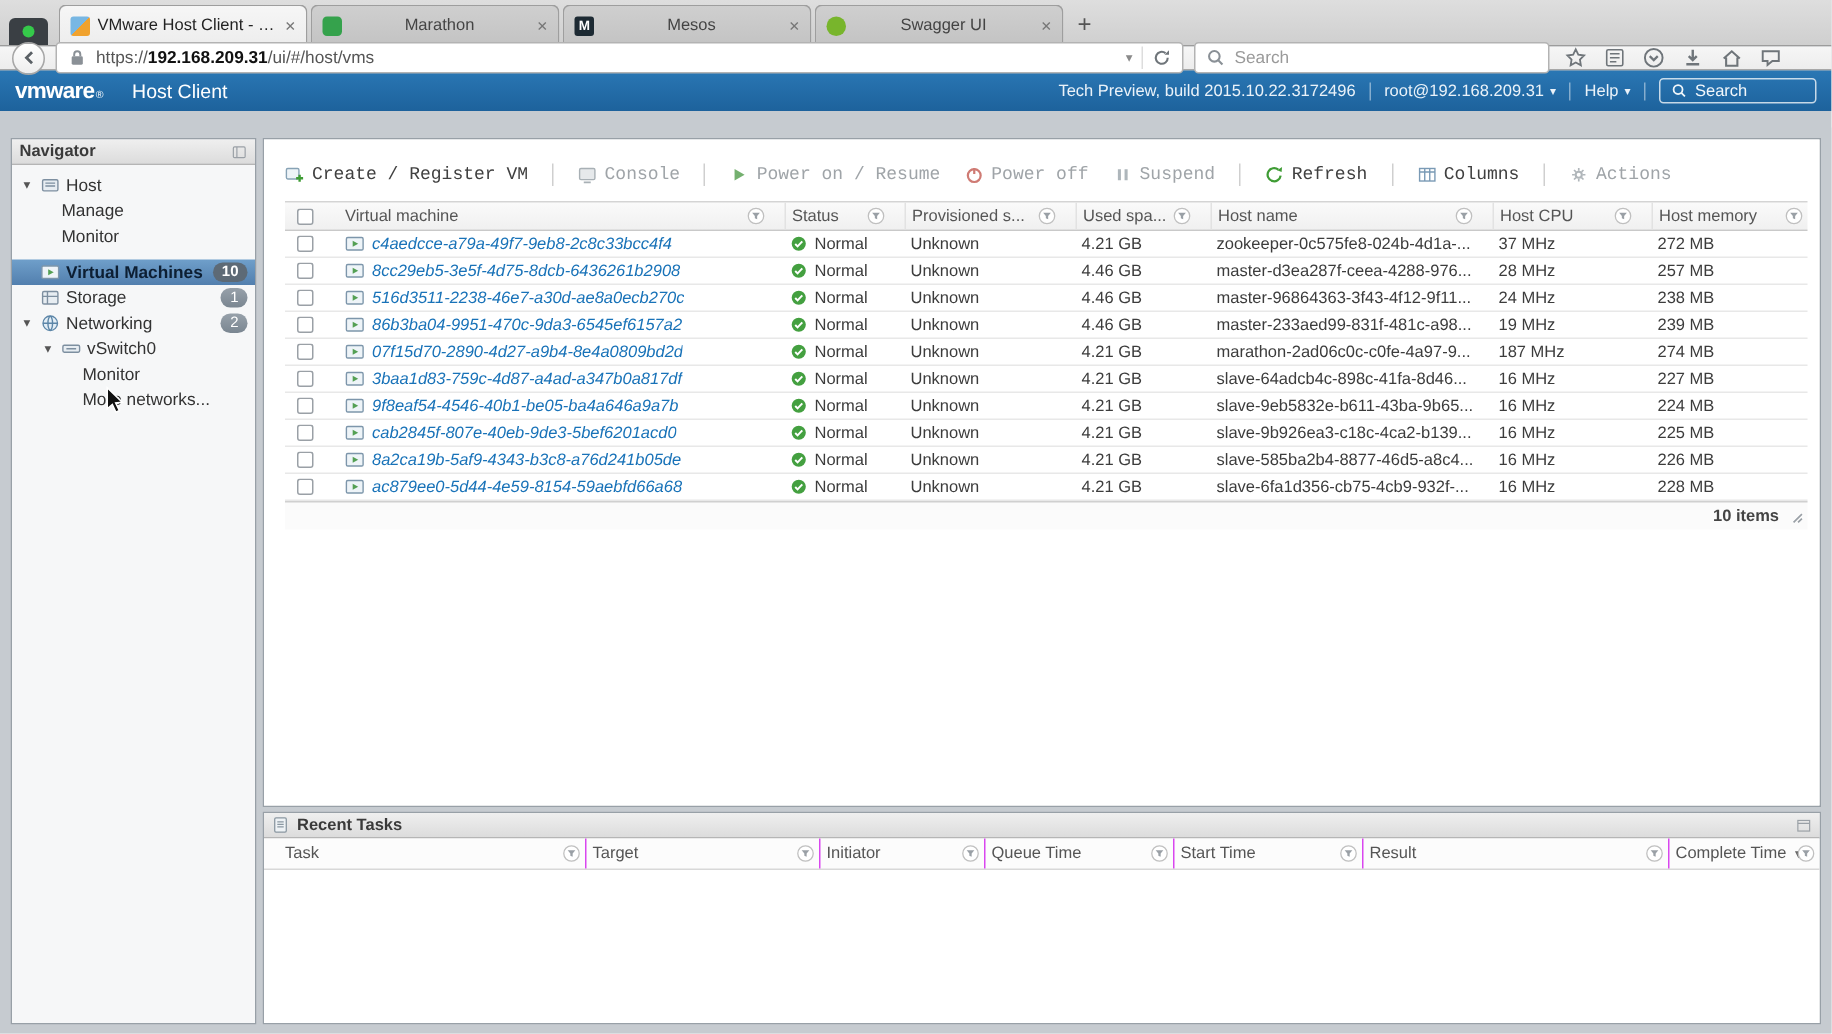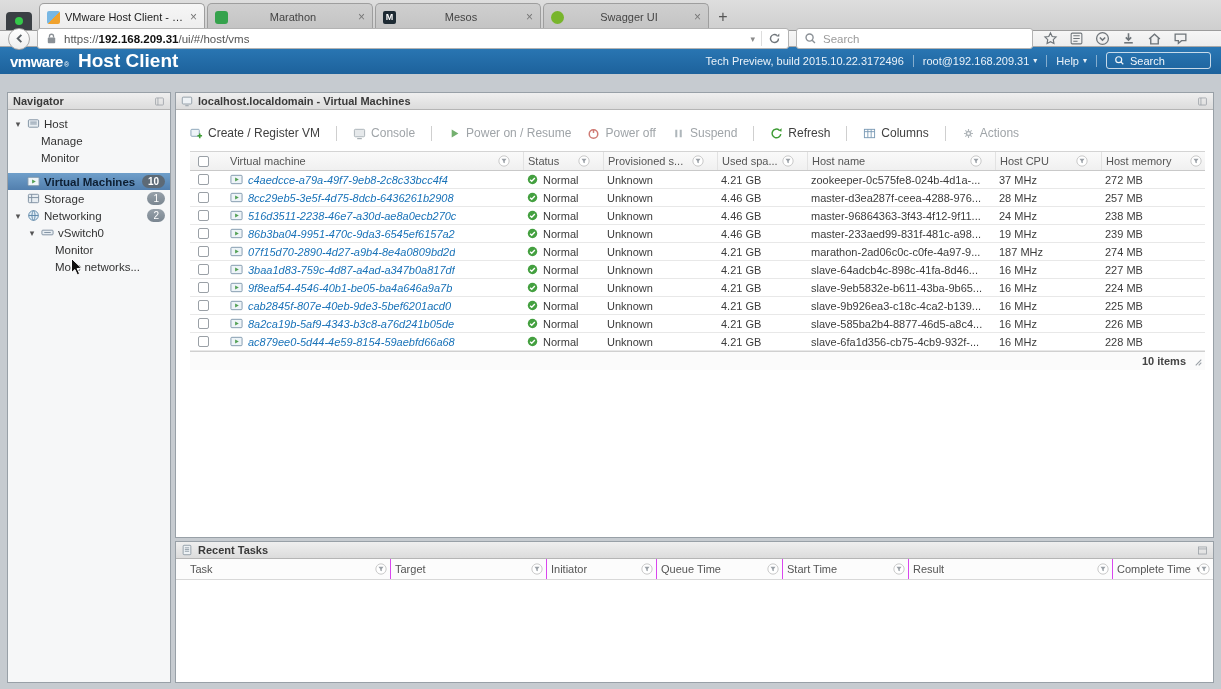--- a/index.html
+++ b/index.html
@@ -33,21 +33,21 @@
   .searchbox { width:237px; height:21px; background:#fff; border:1px solid #b3b3b3; border-radius:3px; display:flex; align-items:center; padding:0 7px; gap:6px; flex:none; }
   .ph { color:#9a9a9a; font-size:11.5px; }
   .navicons { display:flex; align-items:center; gap:11px; margin-left:3px; }
   .icn { display:inline-flex; align-items:center; }
 
   
   .vmwbar { height:27px; background:linear-gradient(#2a77b4,#1d629c); color:#fff; display:flex; align-items:center; padding:0 10px; justify-content:space-between; }
   .logo { display:flex; align-items:baseline; }
   .lg { font-weight:bold; font-size:15px; letter-spacing:-0.5px; }
   .logo sup { font-size:7px; margin:0 1px; }
-  .prod { font-size:19px; font-weight:700; margin-left:8px; }
+  .prod { font-size:13px; font-weight:400; margin-left:18px; }
   .hdr-right { display:flex; align-items:center; gap:9px; font-size:11px; color:#eaf2f9; }
   .vdiv { width:1px; height:12px; background:rgba(255,255,255,.45); }
   .menulike { display:inline-flex; align-items:center; gap:4px; }
   .cdown { font-size:8px; }
   .hsearch { display:flex; align-items:center; gap:5px; border:1px solid rgba(255,255,255,.75); border-radius:3px; height:17px; padding:0 7px; min-width:105px; color:#f2f7fb; }
 
   
   .app { position:absolute; left:0; right:0; top:85px; bottom:0; background:#c6cbd0; }
   .panel { position:absolute; background:#fff; border:1px solid #98a0a7; }
   .navigator { left:7px; top:7px; width:164px; bottom:6px; background:#f6f7f8; }
@@ -63,21 +63,21 @@
   .nrow.gap { margin-top:7px; }
   .arrow { width:10px; font-size:9px; color:#555; text-align:center; flex:none; }
   .nicon { display:inline-flex; flex:none; }
   .nlabel { white-space:nowrap; overflow:hidden; flex:1; }
   .badge { flex:none; background:linear-gradient(#97a1aa,#7a8691); color:#fff; border-radius:8px; font-size:10px; line-height:13px; padding:0 6px; margin-right:2px; }
   .nrow.sel { background:linear-gradient(#6f9fca,#527fae); color:#0d1f33; font-weight:bold; }
   .nrow.sel .badge { background:#5d6a76; }
 
   
   .mbody { flex:1; display:flex; flex-direction:column; overflow:hidden; background:#fff; }
-  .toolbar { display:flex; align-items:center; gap:16px; margin:13px 8px 8px 14px; height:20px; flex:none; }
+  .toolbar { display:flex; align-items:center; gap:16px; margin:13px 8px 8px 14px; height:20px; flex:none;font-family:Liberation Mono, monospace; }
   .tbtn { display:inline-flex; align-items:center; gap:5px; font-size:12px; color:#404040; white-space:nowrap; }
   .tbtn.disabled { color:#9fa4a8; }
   .ticon { display:inline-flex; }
   .tsep { width:1px; height:15px; background:#cfcfcf; }
 
   .vmtable { margin:0 8px 0 14px; flex:none; }
   .trow { display:grid; grid-template-columns:26px minmax(0,1fr) 70px 104px 80px 178px 96px 104px; align-items:center; height:18px; border-bottom:1px solid #e8e8e8; font-size:11px; color:#3c3c3c;gap:10px; }
   .trow.thead { height:20px; background:linear-gradient(#fafafa,#f0f0f0); border-top:1px solid #d4d4d4; border-bottom:1px solid #c9c9c9; color:#555; }
   .tcell { display:flex; align-items:center; gap:5px; padding:0 4px; min-width:0; position:relative; white-space:nowrap; overflow:hidden; }
   .hcol { padding-right:18px; height:100%; border-left:1px solid #e2e2e2; }
@@ -311,35 +311,20 @@
           <span class="nlabel">Monitor</span>
         </div>
         <div class="nrow" style="padding-left: 33px;">
           <span class="arrow"></span>
           <span class="nlabel">More networks...</span>
         </div>
       </div>
   </aside>
 
   <section class="panel main">
-    <div class="phead">
-      <span class="picon-l">
-          <svg width="12" height="12" viewBox="0 0 14 14">
-            <rect x="1.5" y="2.5" width="11" height="8" rx="1" fill="#eef2f5" stroke="#8a97a1"></rect>
-            <path d="M5 12.5h4" stroke="#8a97a1"></path>
-          </svg>
-        </span>
-      <span class="ptitle">localhost.localdomain - Virtual Machines</span>
-      <span class="picon">
-          <svg width="11" height="11" viewBox="0 0 14 14">
-            <rect x="2" y="2.5" width="10" height="9" rx="1" fill="none" stroke="#9aa0a6"></rect>
-            <path d="M5 2.5v9" stroke="#9aa0a6"></path>
-          </svg>
-        </span>
-    </div>
     <div class="mbody">
       <div class="toolbar" id="vmtoolbar">
           <span class="tbtn">
             <span class="ticon">
               <svg width="13" height="13" viewBox="0 0 14 14">
                 <rect x="1" y="2.5" width="9" height="7.5" rx="1" fill="#eef4f8" stroke="#87a2b5"></rect>
                 <path d="M10.5 7v5M8 9.5h5" stroke="#3f9c35" stroke-width="1.7"></path>
               </svg>
             </span>
             <span class="tlabel">Create / Register VM</span>

